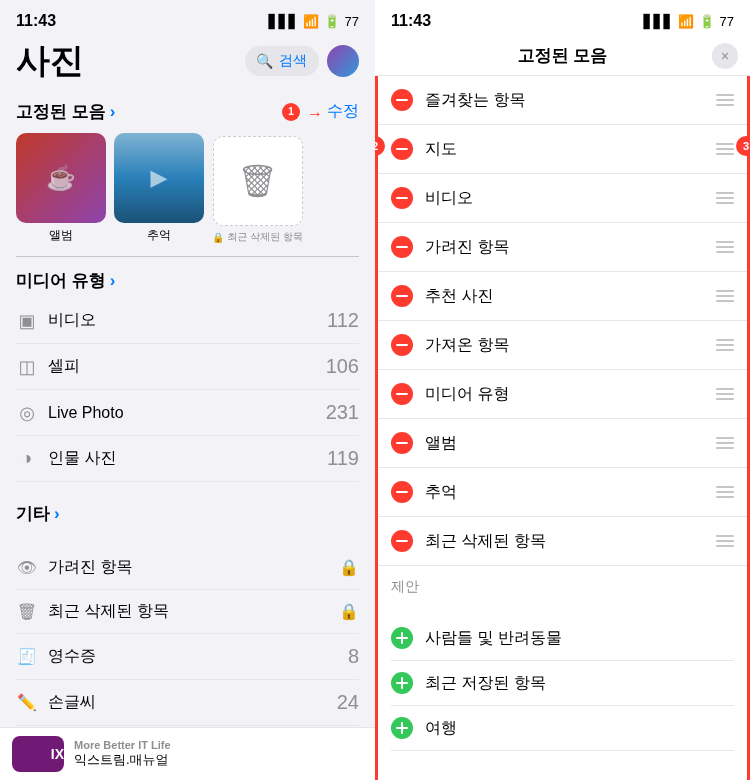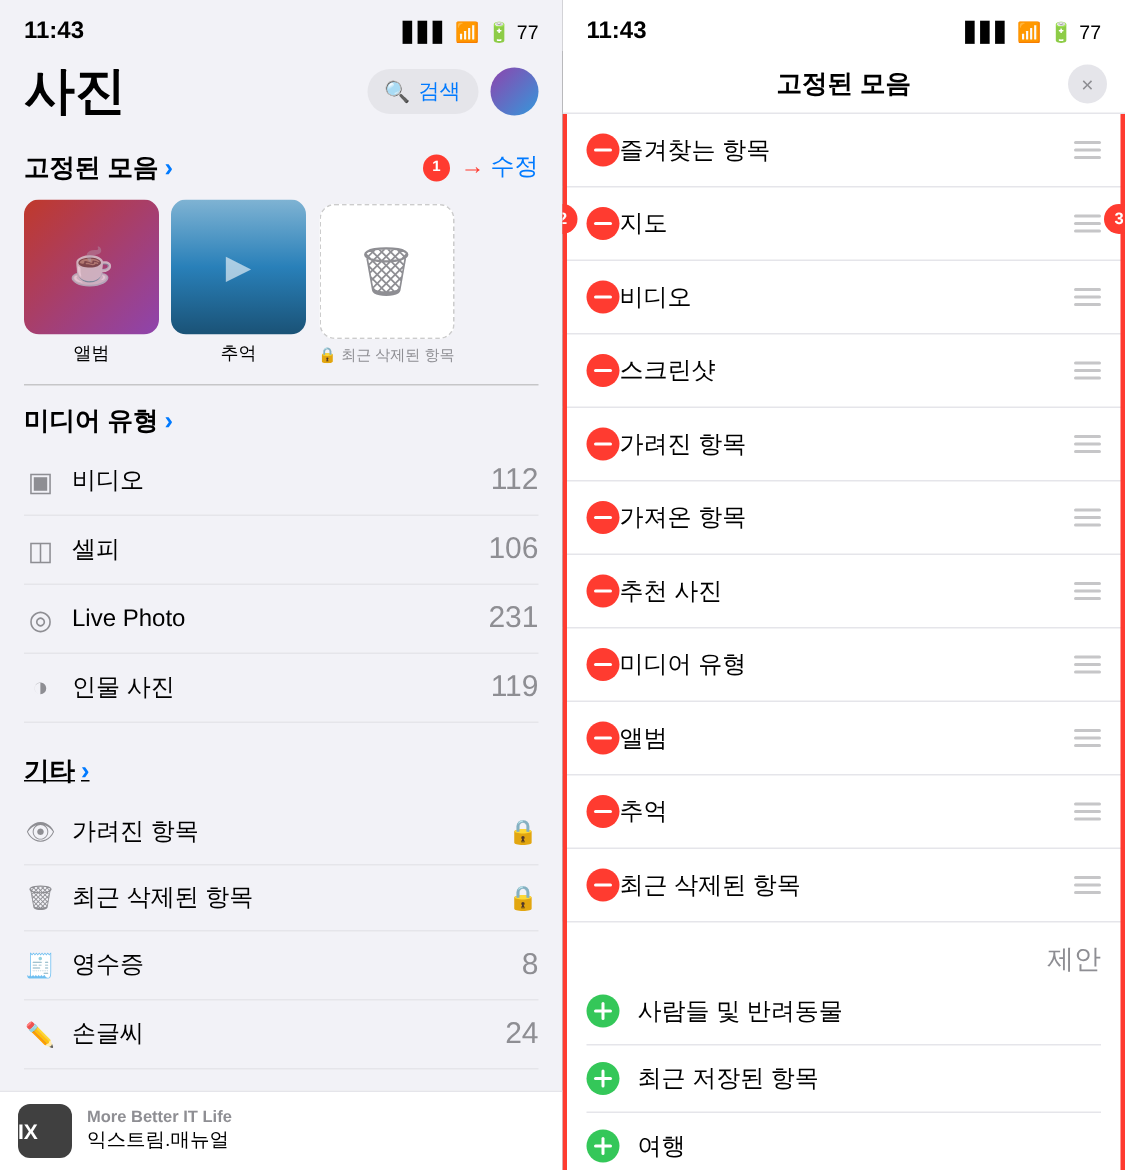--- a/index.html
+++ b/index.html
@@ -215,27 +215,27 @@
       left: 0;
       right: 0;
       background: #fff;
       padding: 8px 12px;
       display: flex;
       align-items: center;
       gap: 10px;
       border-top: 1px solid #e5e5ea;
     }
     .watermark-logo {
-      width: 36px;
+      width: 52px;
       height: 36px;
-      background: #404040;
+      background: #701a75;
       border-radius: 8px;
       display: flex;
       align-items: center;
-      justify-content: flex-start;
+      justify-content: flex-end;
       color: #fff;
       font-weight: 700;
       font-size: 14px;
     }
     .watermark-text {
       font-size: 13px;
       color: #000;
     }
     .watermark-sub {
       font-size: 11px;
@@ -293,20 +293,21 @@
     .modal-list {
       flex: 1;
       overflow-y: auto;
       padding: 0;
     }
     .modal-list-item {
       display: flex;
       align-items: center;
       padding: 13px 16px;
       border-bottom: 1px solid #e5e5ea;
+      gap: 12px;
       position: relative;
     }
     .minus-btn {
       width: 22px;
       height: 22px;
       border-radius: 50%;
       background: #ff3b30;
       border: none;
       cursor: pointer;
       display: flex;
@@ -336,24 +337,23 @@
       height: 2px;
       background: #c6c6c8;
       border-radius: 1px;
     }
 
     .suggestions-section {
       padding: 12px 16px 4px;
       background: #fff;
     }
     .suggestions-title {
-      font-size: 18px;
+      font-size: 14px;
       color: #8e8e93;
-      margin-bottom: 1px;
-      text-align: right;
+      margin-bottom: 20px;
     }
     .suggest-item {
       display: flex;
       align-items: center;
       padding: 11px 0;
       border-bottom: 1px solid #e5e5ea;
       gap: 12px;
     }
     .plus-btn {
       width: 22px;
@@ -497,21 +497,21 @@
     <div class="list-item">
       <div class="list-item-left">
         <span class="list-icon">◑</span>
         <span class="list-label">인물 사진</span>
       </div>
       <span class="list-count">119</span>
     </div>
   </div>
 
   <div class="other-section">
-    <div class="section-title" style="margin-bottom:8px;text-decoration:underline;">
+    <div class="section-title" style="margin-bottom:21px;">
       <span>기타</span>
       <span style="color:#007aff;"> ›</span>
     </div>
     <div class="list-item-lock">
       <div class="list-item-left">
         <span class="list-icon" style="font-size:16px;">👁</span>
         <span class="list-label">가려진 항목</span>
       </div>
       <span>🔒</span>
     </div>
@@ -611,54 +611,43 @@
         <div class="drag-handle">
           <div class="drag-line"></div>
           <div class="drag-line"></div>
           <div class="drag-line"></div>
         </div>
       </div>
       <div class="modal-list-item">
         <button class="minus-btn">
           <div class="minus-icon"></div>
         </button>
-        <span class="modal-item-label">스크린샷</span>
-        <div class="drag-handle">
-          <div class="drag-line"></div>
-          <div class="drag-line"></div>
-          <div class="drag-line"></div>
-        </div>
-      </div>
-      <div class="modal-list-item">
-        <button class="minus-btn">
-          <div class="minus-icon"></div>
-        </button>
         <span class="modal-item-label">가려진 항목</span>
         <div class="drag-handle">
           <div class="drag-line"></div>
           <div class="drag-line"></div>
           <div class="drag-line"></div>
         </div>
       </div>
       <div class="modal-list-item">
         <button class="minus-btn">
           <div class="minus-icon"></div>
         </button>
+        <span class="modal-item-label">추천 사진</span>
+        <div class="drag-handle">
+          <div class="drag-line"></div>
+          <div class="drag-line"></div>
+          <div class="drag-line"></div>
+        </div>
+      </div>
+      <div class="modal-list-item">
+        <button class="minus-btn">
+          <div class="minus-icon"></div>
+        </button>
         <span class="modal-item-label">가져온 항목</span>
-        <div class="drag-handle">
-          <div class="drag-line"></div>
-          <div class="drag-line"></div>
-          <div class="drag-line"></div>
-        </div>
-      </div>
-      <div class="modal-list-item">
-        <button class="minus-btn">
-          <div class="minus-icon"></div>
-        </button>
-        <span class="modal-item-label">추천 사진</span>
         <div class="drag-handle">
           <div class="drag-line"></div>
           <div class="drag-line"></div>
           <div class="drag-line"></div>
         </div>
       </div>
       <div class="modal-list-item">
         <button class="minus-btn">
           <div class="minus-icon"></div>
         </button>

